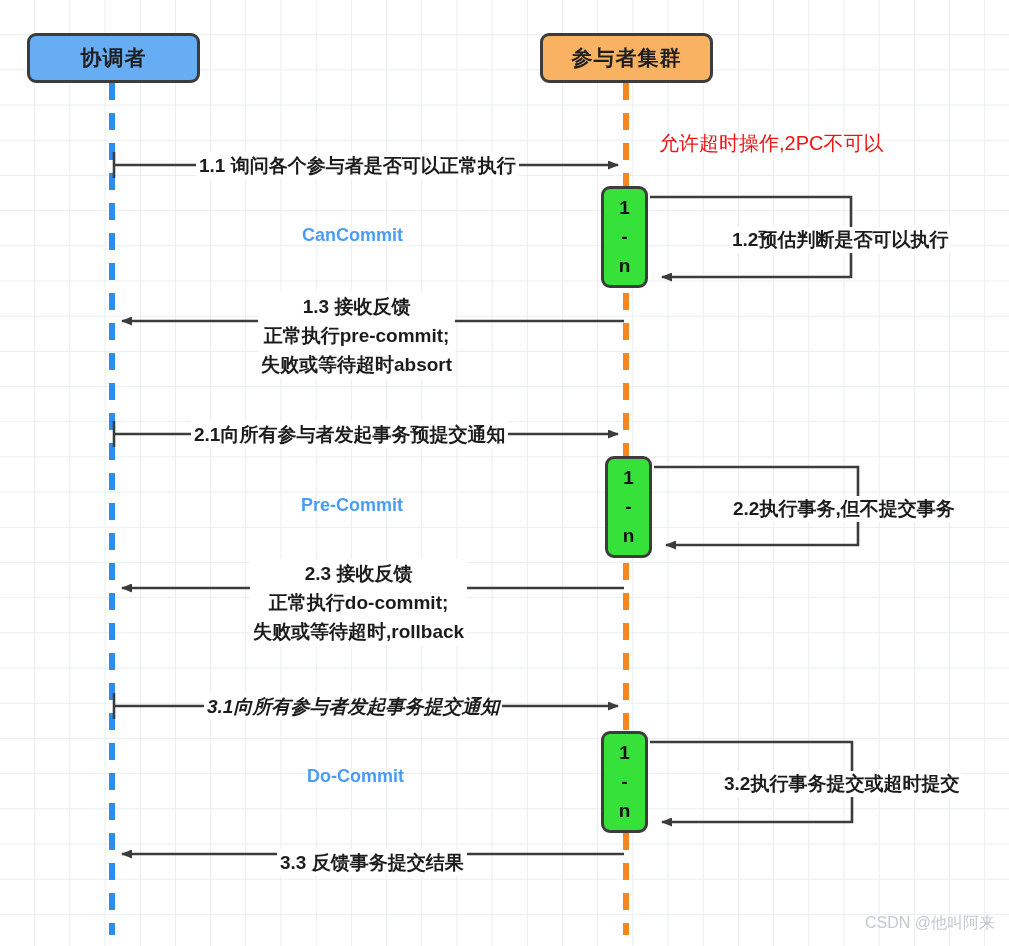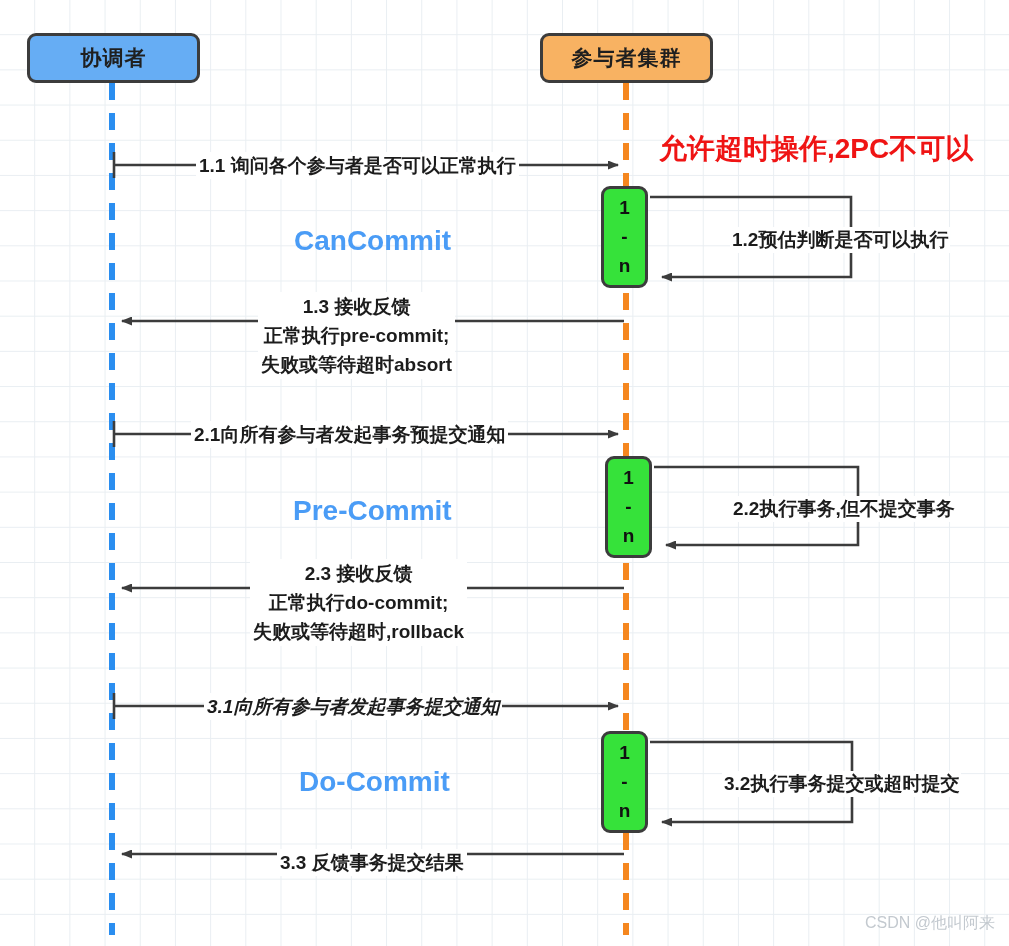--- a/index.html
+++ b/index.html
@@ -78,29 +78,30 @@
     color: #1c1c1c;
     background: #ffffff;
     white-space: nowrap;
     padding: 0 3px;
     line-height: 27px;
     text-align: center;
   }
   .msg-label.multiline { line-height: 29px; }
   .phase-label {
     position: absolute;
-    font-size: 28px;
+    font-size: 18px;
     font-weight: 700;
     color: #4a9cf6;
     white-space: nowrap;
+    margin-left: 8px;
   }
   .warn-label {
     position: absolute;
-    font-size: 28px;
-    font-weight: 700;
+    font-size: 20px;
+    font-weight: 400;
     color: #ef1414;
     white-space: nowrap;
   }
   .self-label {
     position: absolute;
     font-size: 19px;
     font-weight: 700;
     color: #1c1c1c;
     white-space: nowrap;
     background: #ffffff;

